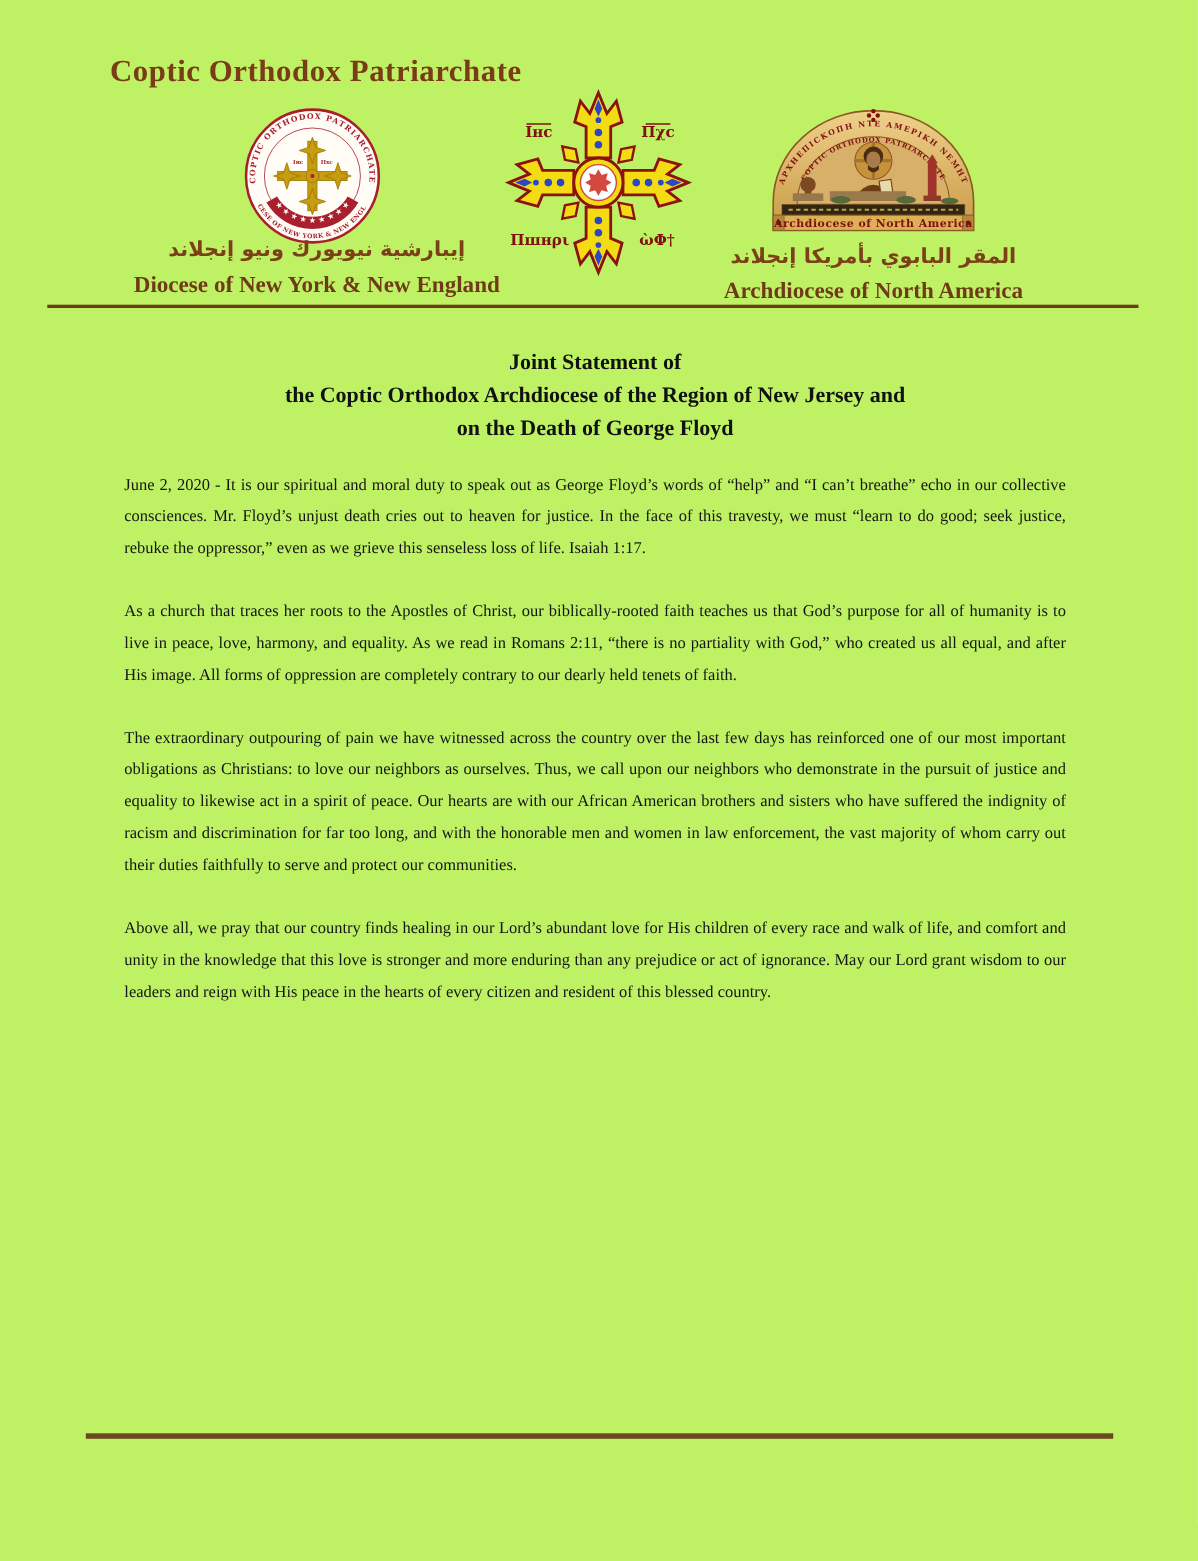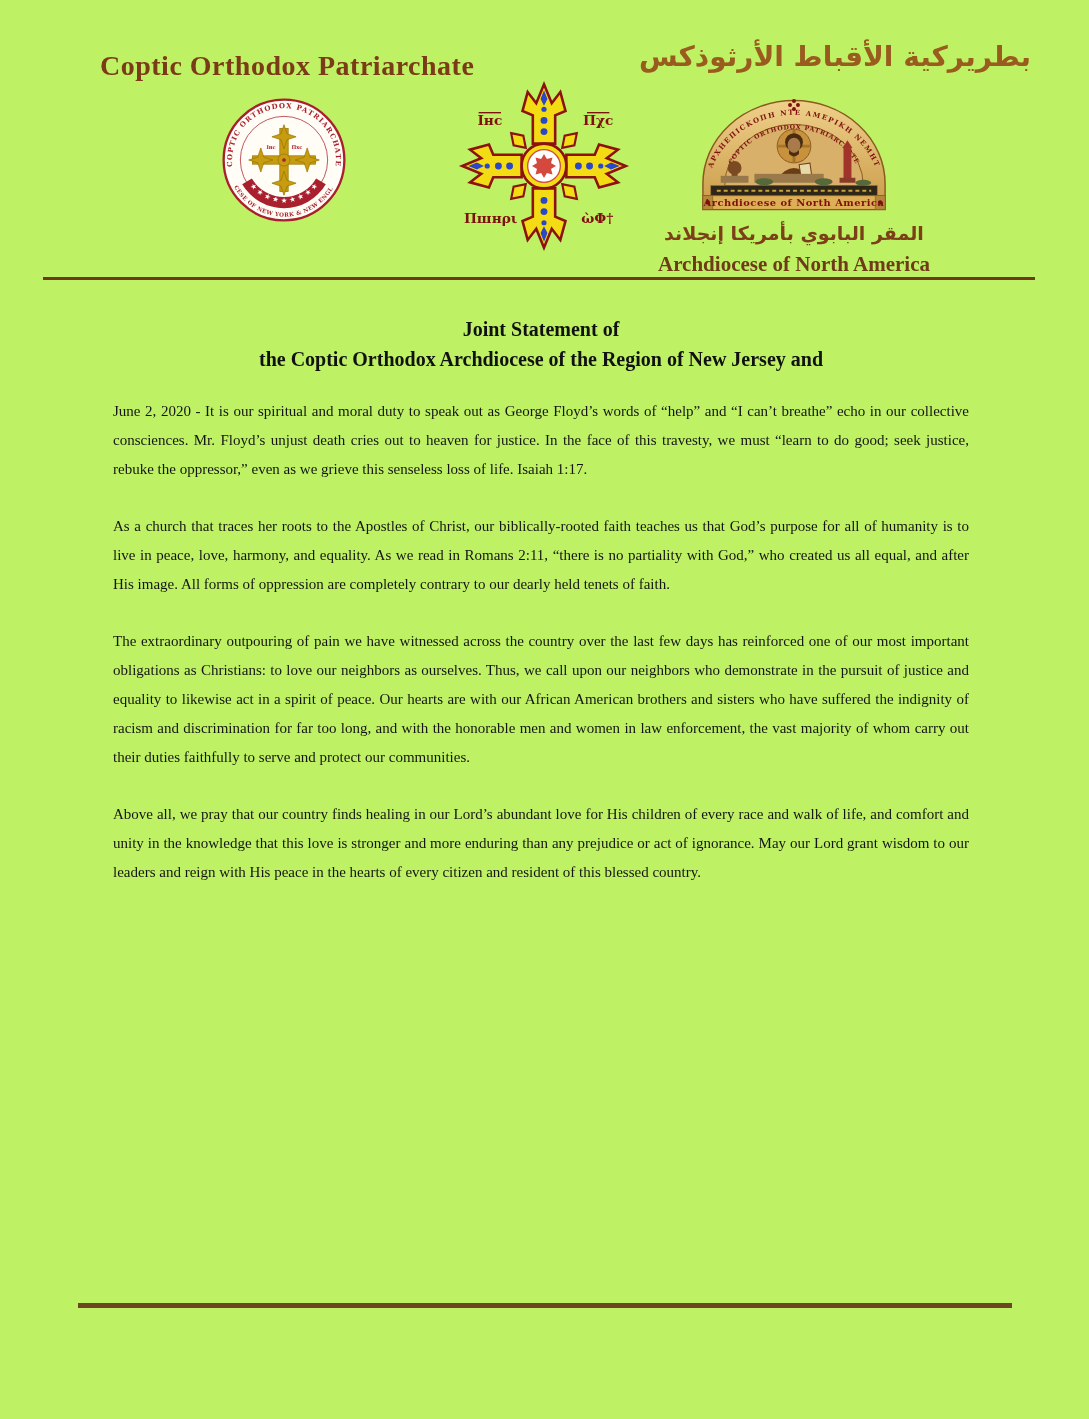--- a/index.html
+++ b/index.html
@@ -75,21 +75,20 @@
 </style>
 </head>
 <body>
 
 <div class="page">
 
   <div class="letterhead">
 
     <div class="brand-left">Coptic Orthodox Patriarchate</div>
 
-    <div class="brand-right-ar">بطريركية الأقباط الأرثوذكس</div>
 
     <svg class="seal seal-left" width="130" height="130" viewBox="-70 -70 140 140">
       <defs>
         <path id="lst" d="M -48.5 28 A 56 56 0 1 1 48.5 28" fill="none"></path>
         <path id="lsb" d="M -39.8 23 A 46 46 0 0 0 39.8 23" fill="none"></path>
         <path id="lsb2" d="M -52.8 30.5 A 61 61 0 0 0 52.8 30.5" fill="none"></path>
         <polygon id="star4" points="0,-13 3.2,-3.2 13,0 3.2,3.2 0,13 -3.2,3.2 -13,0 -3.2,-3.2"></polygon>
       </defs>
       <circle r="65" fill="#FFFDF6" stroke="#A91F2E" stroke-width="2.5"></circle>
       <circle r="47" fill="none" stroke="#A91F2E" stroke-width="0.8"></circle>
@@ -210,33 +209,38 @@
       <rect x="16" y="88" width="168" height="10" fill="#2E2616" stroke="#8A5A20" stroke-width="0.5"></rect>
       <line x1="22" y1="93" x2="178" y2="93" stroke="#C8A23C" stroke-width="2" stroke-dasharray="4 3"></line>
       <rect x="8" y="98" width="184" height="14" fill="#DDAF56" stroke="#8A5A20" stroke-width="1"></rect>
       <rect x="8" y="98" width="10" height="14" fill="#B4873B" stroke="#8A5A20" stroke-width="0.6"></rect>
       <rect x="182" y="98" width="10" height="14" fill="#B4873B" stroke="#8A5A20" stroke-width="0.6"></rect>
       <circle cx="13" cy="105" r="2.2" fill="#7E1010"></circle>
       <circle cx="187" cy="105" r="2.2" fill="#7E1010"></circle>
       <text x="100" y="108.5" font-size="10" font-weight="bold" text-anchor="middle" fill="#7E1010" letter-spacing="0.5">Archdiocese of North America</text>
     </svg>
 
+    <div class="sub-block sub-block-left">
+      <div class="sub-ar">إيبارشية نيويورك ونيو إنجلاند</div>
+      <div class="sub-en">Diocese of New York &amp; New England</div>
+    </div>
 
     <div class="sub-block sub-block-right">
       <div class="sub-ar">المقر البابوي بأمريكا إنجلاند</div>
       <div class="sub-en">Archdiocese of North America</div>
     </div>
 
     <div class="header-rule"></div>
   </div>
 
   <div class="content">
     <div class="statement-title">
       <div>Joint Statement of</div>
       <div>the Coptic Orthodox Archdiocese of the Region of New Jersey and</div>
+      <div>on the Death of George Floyd</div>
     </div>
 
     <div class="body-text">
       <p>June 2, 2020 - It is our spiritual and moral duty to speak out as George Floyd’s words of “help” and “I can’t breathe” echo in our collective consciences. Mr. Floyd’s unjust death cries out to heaven for justice. In the face of this travesty, we must “learn to do good; seek justice, rebuke the oppressor,” even as we grieve this senseless loss of life. Isaiah 1:17.</p>
       <p>As a church that traces her roots to the Apostles of Christ, our biblically-rooted faith teaches us that God’s purpose for all of humanity is to live in peace, love, harmony, and equality.  As we read in Romans 2:11, “there is no partiality with God,” who created us all equal, and after His image. All forms of oppression are completely contrary to our dearly held tenets of faith.</p>
       <p>The extraordinary outpouring of pain we have witnessed across the country over the last few days has reinforced one of our most important obligations as Christians: to love our neighbors as ourselves.  Thus, we call upon our neighbors who demonstrate in the pursuit of justice and equality to likewise act in a spirit of peace.  Our hearts are with our African American brothers and sisters who have suffered the indignity of racism and discrimination for far too long, and with the honorable men and women in law enforcement, the vast majority of whom carry out their duties faithfully to serve and protect our communities.</p>
       <p>Above all, we pray that our country finds healing in our Lord’s abundant love for His children of every race and walk of life, and comfort and unity in the knowledge that this love is stronger and more enduring than any prejudice or act of ignorance.  May our Lord grant wisdom to our leaders and reign with His peace in the hearts of every citizen and resident of this blessed country.</p>
     </div>
   </div>
 

